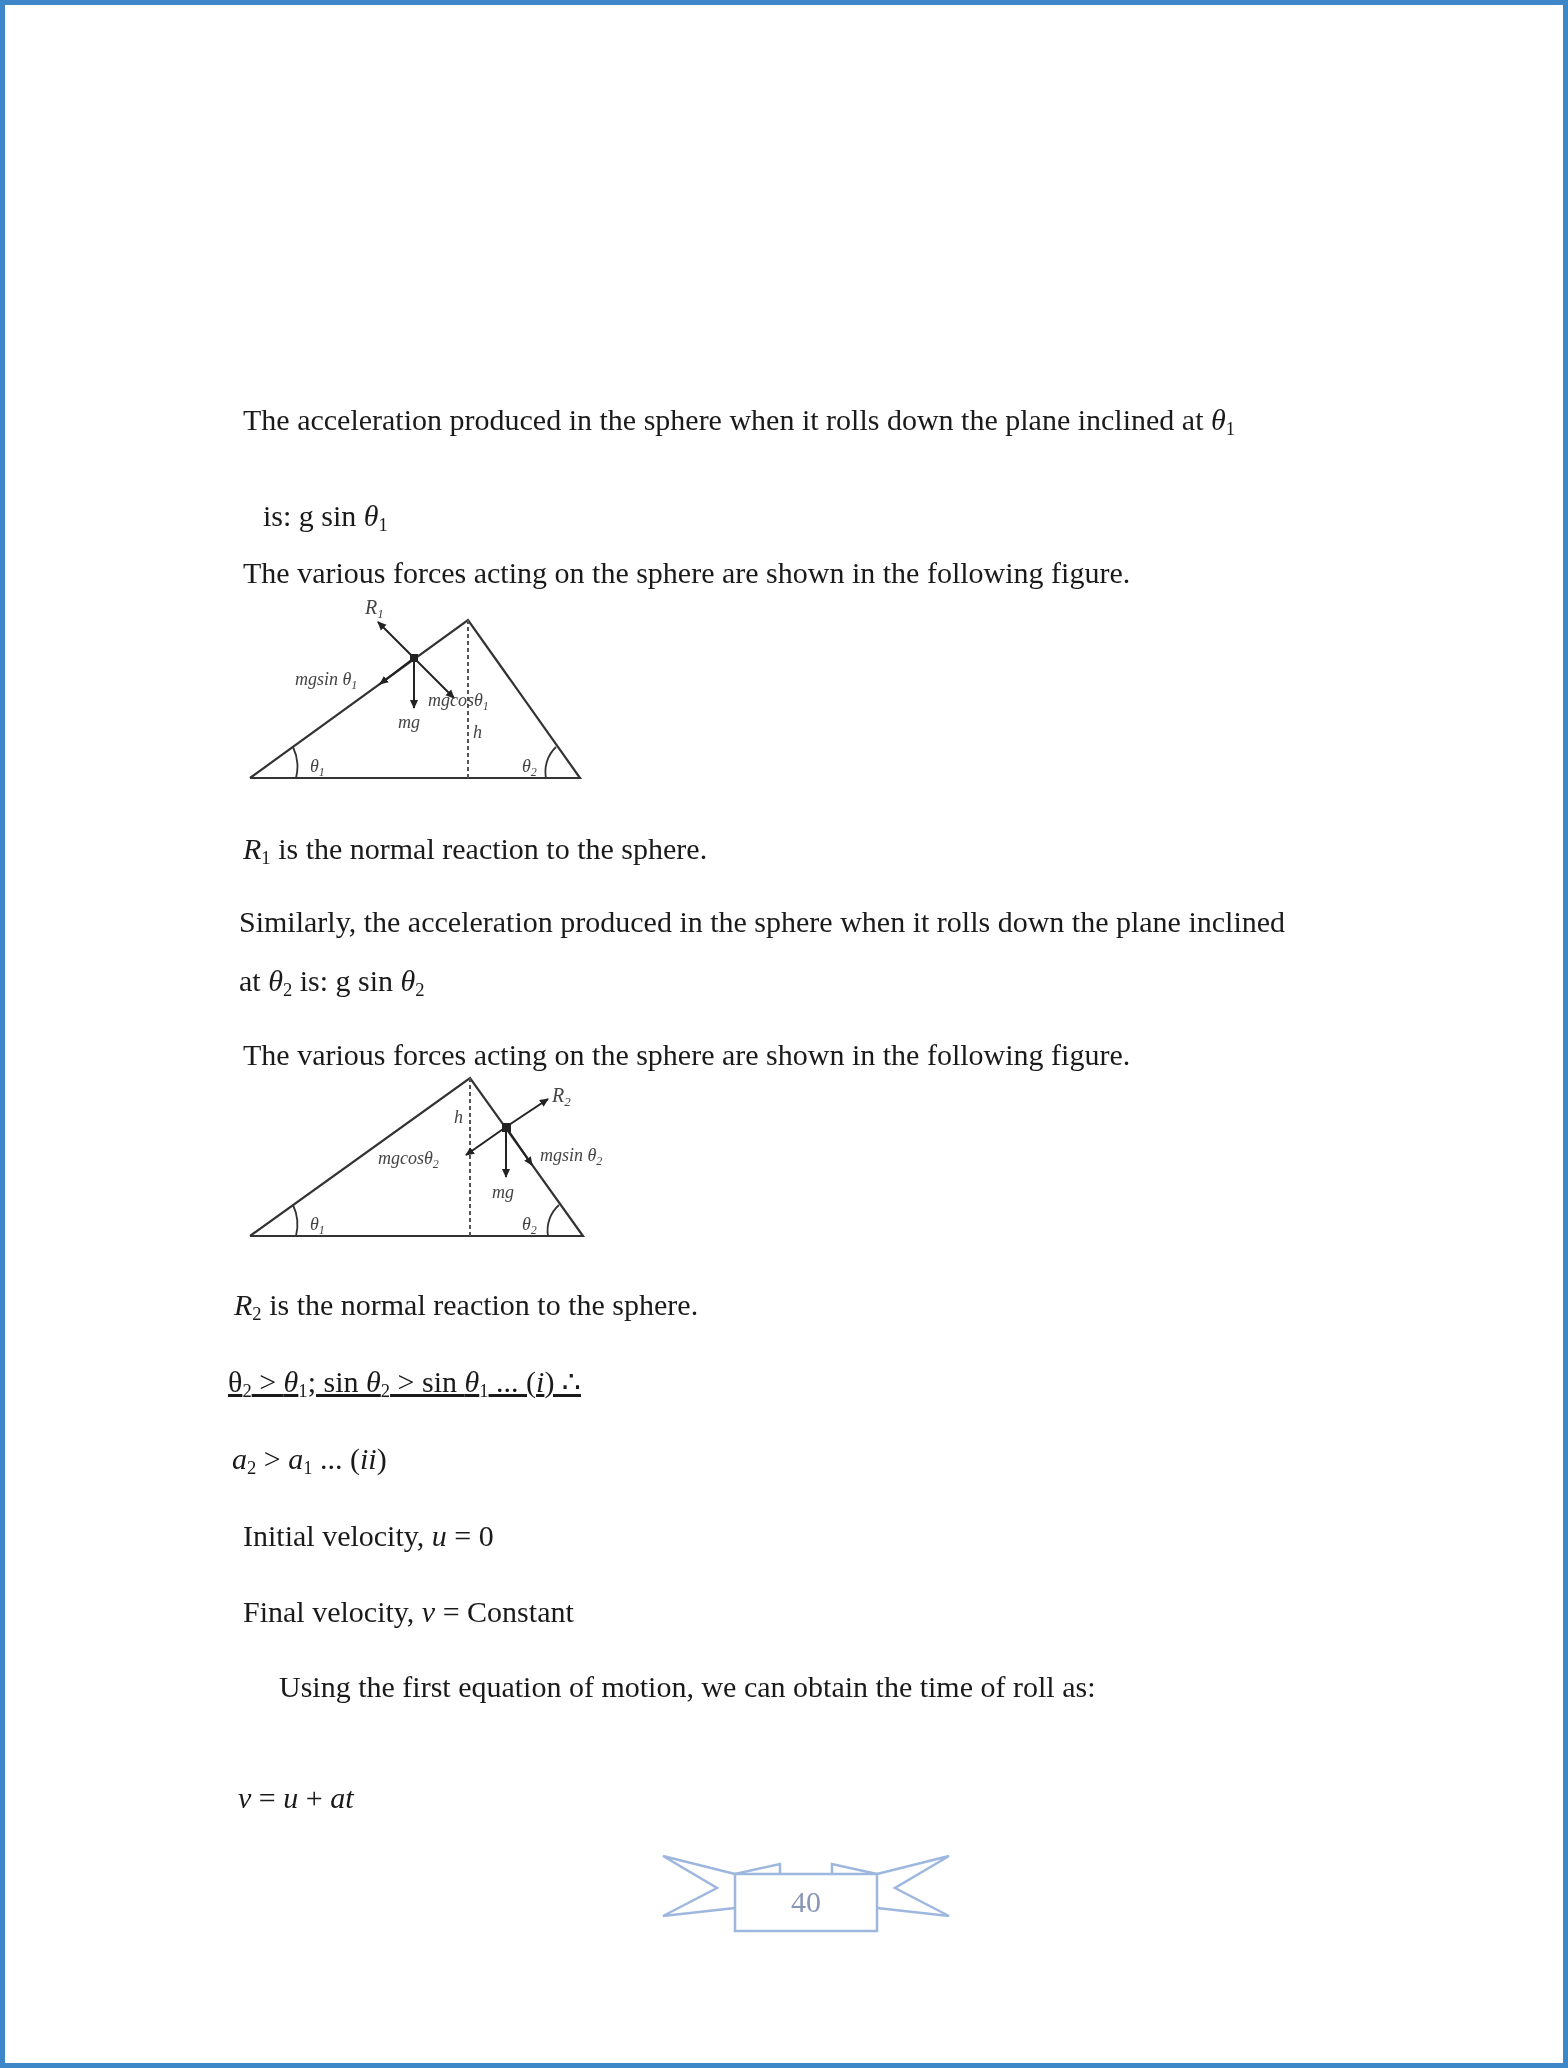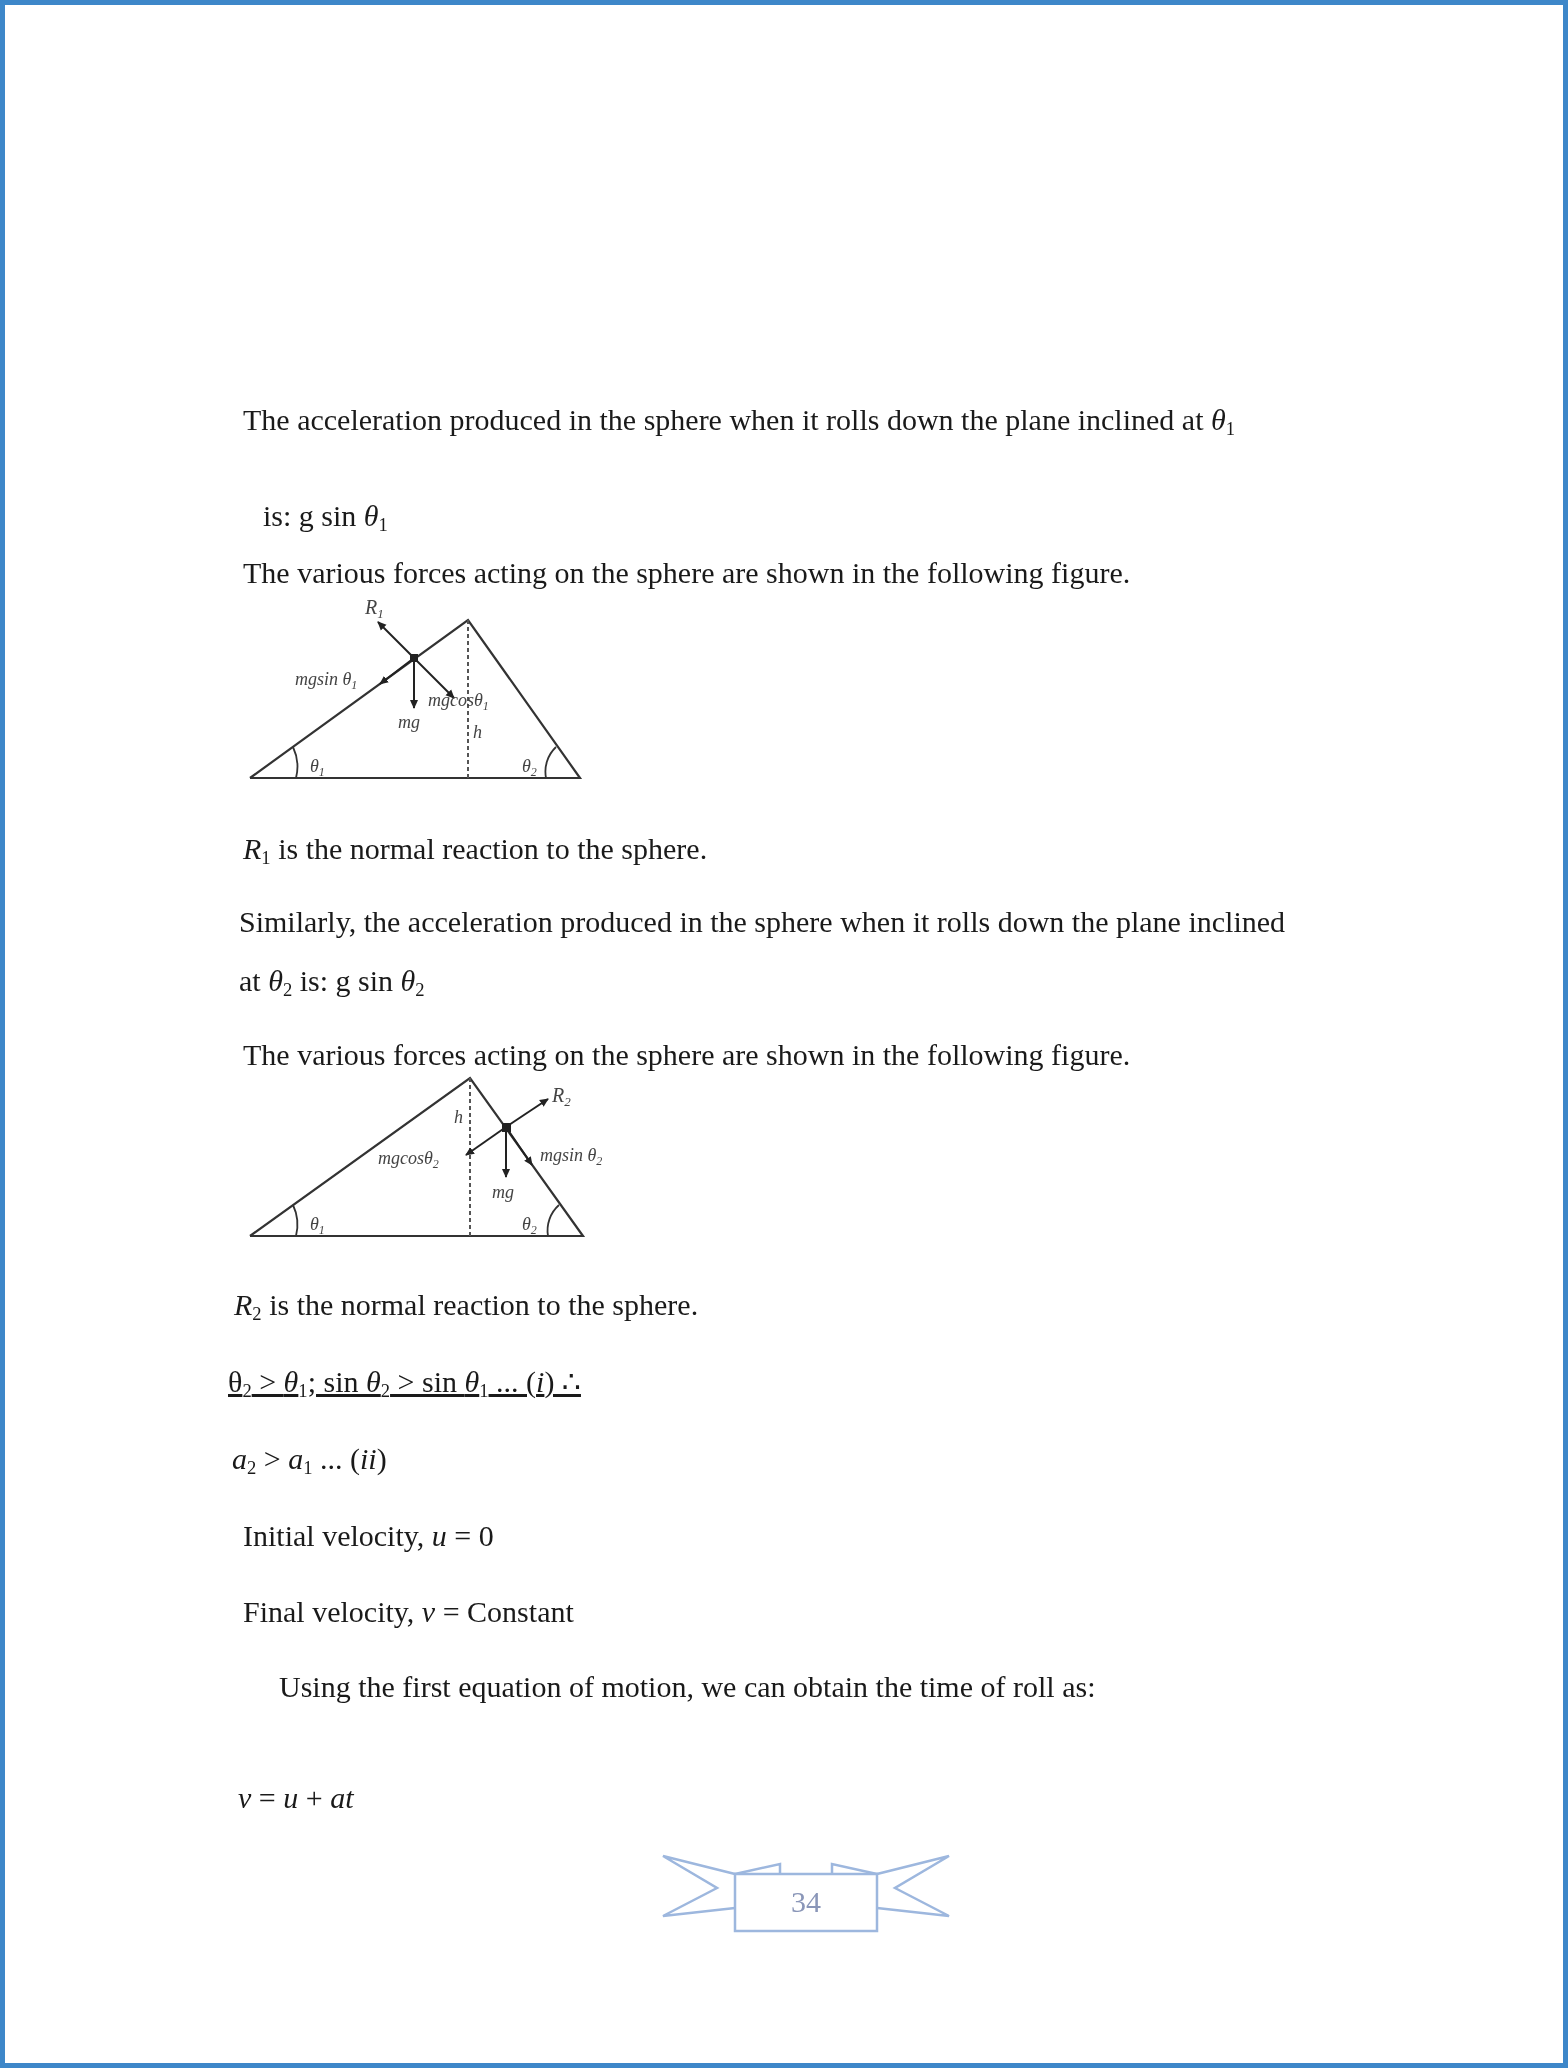--- a/index.html
+++ b/index.html
@@ -132,13 +132,13 @@
 
 <svg class="banner" width="292" height="90" viewBox="0 0 292 90">
   <g fill="none" stroke="#9db7de" stroke-width="2.5">
     <polyline points="75,26 3,8 57,40 3,68 75,60"></polyline>
     <polyline points="217,26 289,8 235,40 289,68 217,60"></polyline>
     <polyline points="75,26 120,16 120,26"></polyline>
     <polyline points="217,26 172,16 172,26"></polyline>
   </g>
   <rect x="75" y="26" width="142" height="57" fill="#fff" stroke="#9db7de" stroke-width="2.5"></rect>
 </svg>
-<div class="pagenum">34</div>
+<div class="pagenum">40</div>
 
 </body></html>

